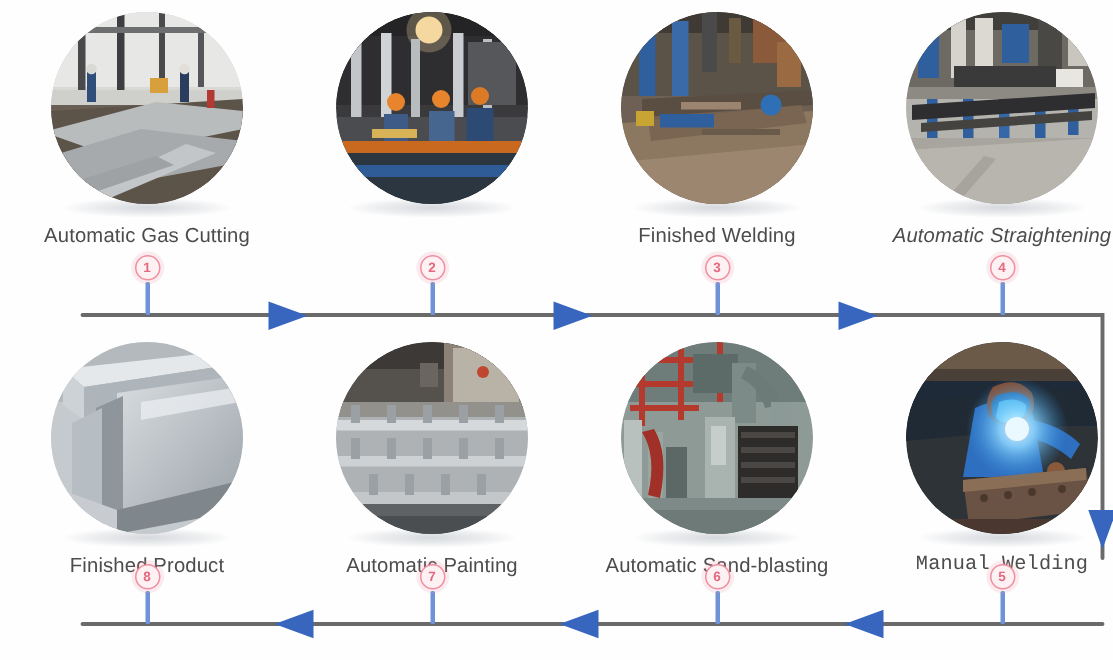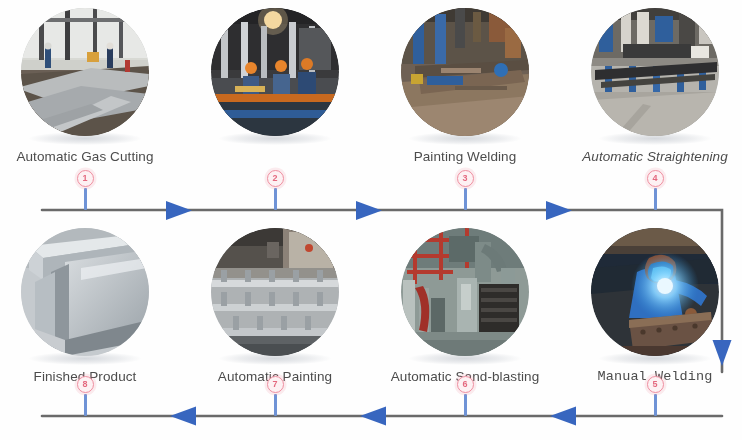--- a/index.html
+++ b/index.html
@@ -2,21 +2,21 @@
 <html><head>
 <meta charset="utf-8">
 <style>
   html,body{margin:0;padding:0;}
   body{
     width:742px;height:440px;
     background:#fefefe;
     font-family:"Liberation Sans", sans-serif;
     overflow:hidden;position:relative;
   }
-  #stage{position:absolute;left:0;top:0;width:592px;height:440px;}
+  #stage{position:absolute;left:13px;top:0;width:592px;height:440px;}
 
   
   .flowlayer{position:absolute;left:0;top:0;width:742px;height:440px;z-index:1;}
 
   
   .node{position:absolute;width:170px;z-index:3;}
   .circle-wrap{position:relative;width:128px;height:128px;margin:0 auto;}
   .circle{
     position:absolute;left:0;top:0;width:128px;height:128px;
     border-radius:50%;overflow:hidden;
@@ -177,21 +177,21 @@
             <rect x="10" y="66" width="12" height="10" fill="#c8a432"></rect>
             <rect x="26" y="68" width="36" height="9" fill="#2f5f9c"></rect>
             <rect x="40" y="60" width="40" height="5" fill="#9b8470"></rect>
             <circle cx="100" cy="62" r="7" fill="#2f6fb5"></circle>
             <rect x="54" y="78" width="52" height="4" fill="#6a5a4a"></rect>
             <path d="M0 100 L128 88 L128 128 L0 128 Z" fill="#9c8670"></path>
           </g>
         </svg>
       </div>
     </div>
-    <div class="label">Painting Welding</div>
+    <div class="label">Finished Welding</div>
   </div>
   <div class="stem" style="left:463.5px;top:188px;height:22px;"></div>
   <div class="badge" style="left:456.5px;top:170px;">3</div>
 
   <div class="node" style="left:570px;top:8px;font-style:italic;">
     <div class="circle-wrap">
       <div class="shadow"></div>
       <div class="circle">
         <svg viewBox="0 0 128 128" xmlns="http://www.w3.org/2000/svg">
           <defs>

